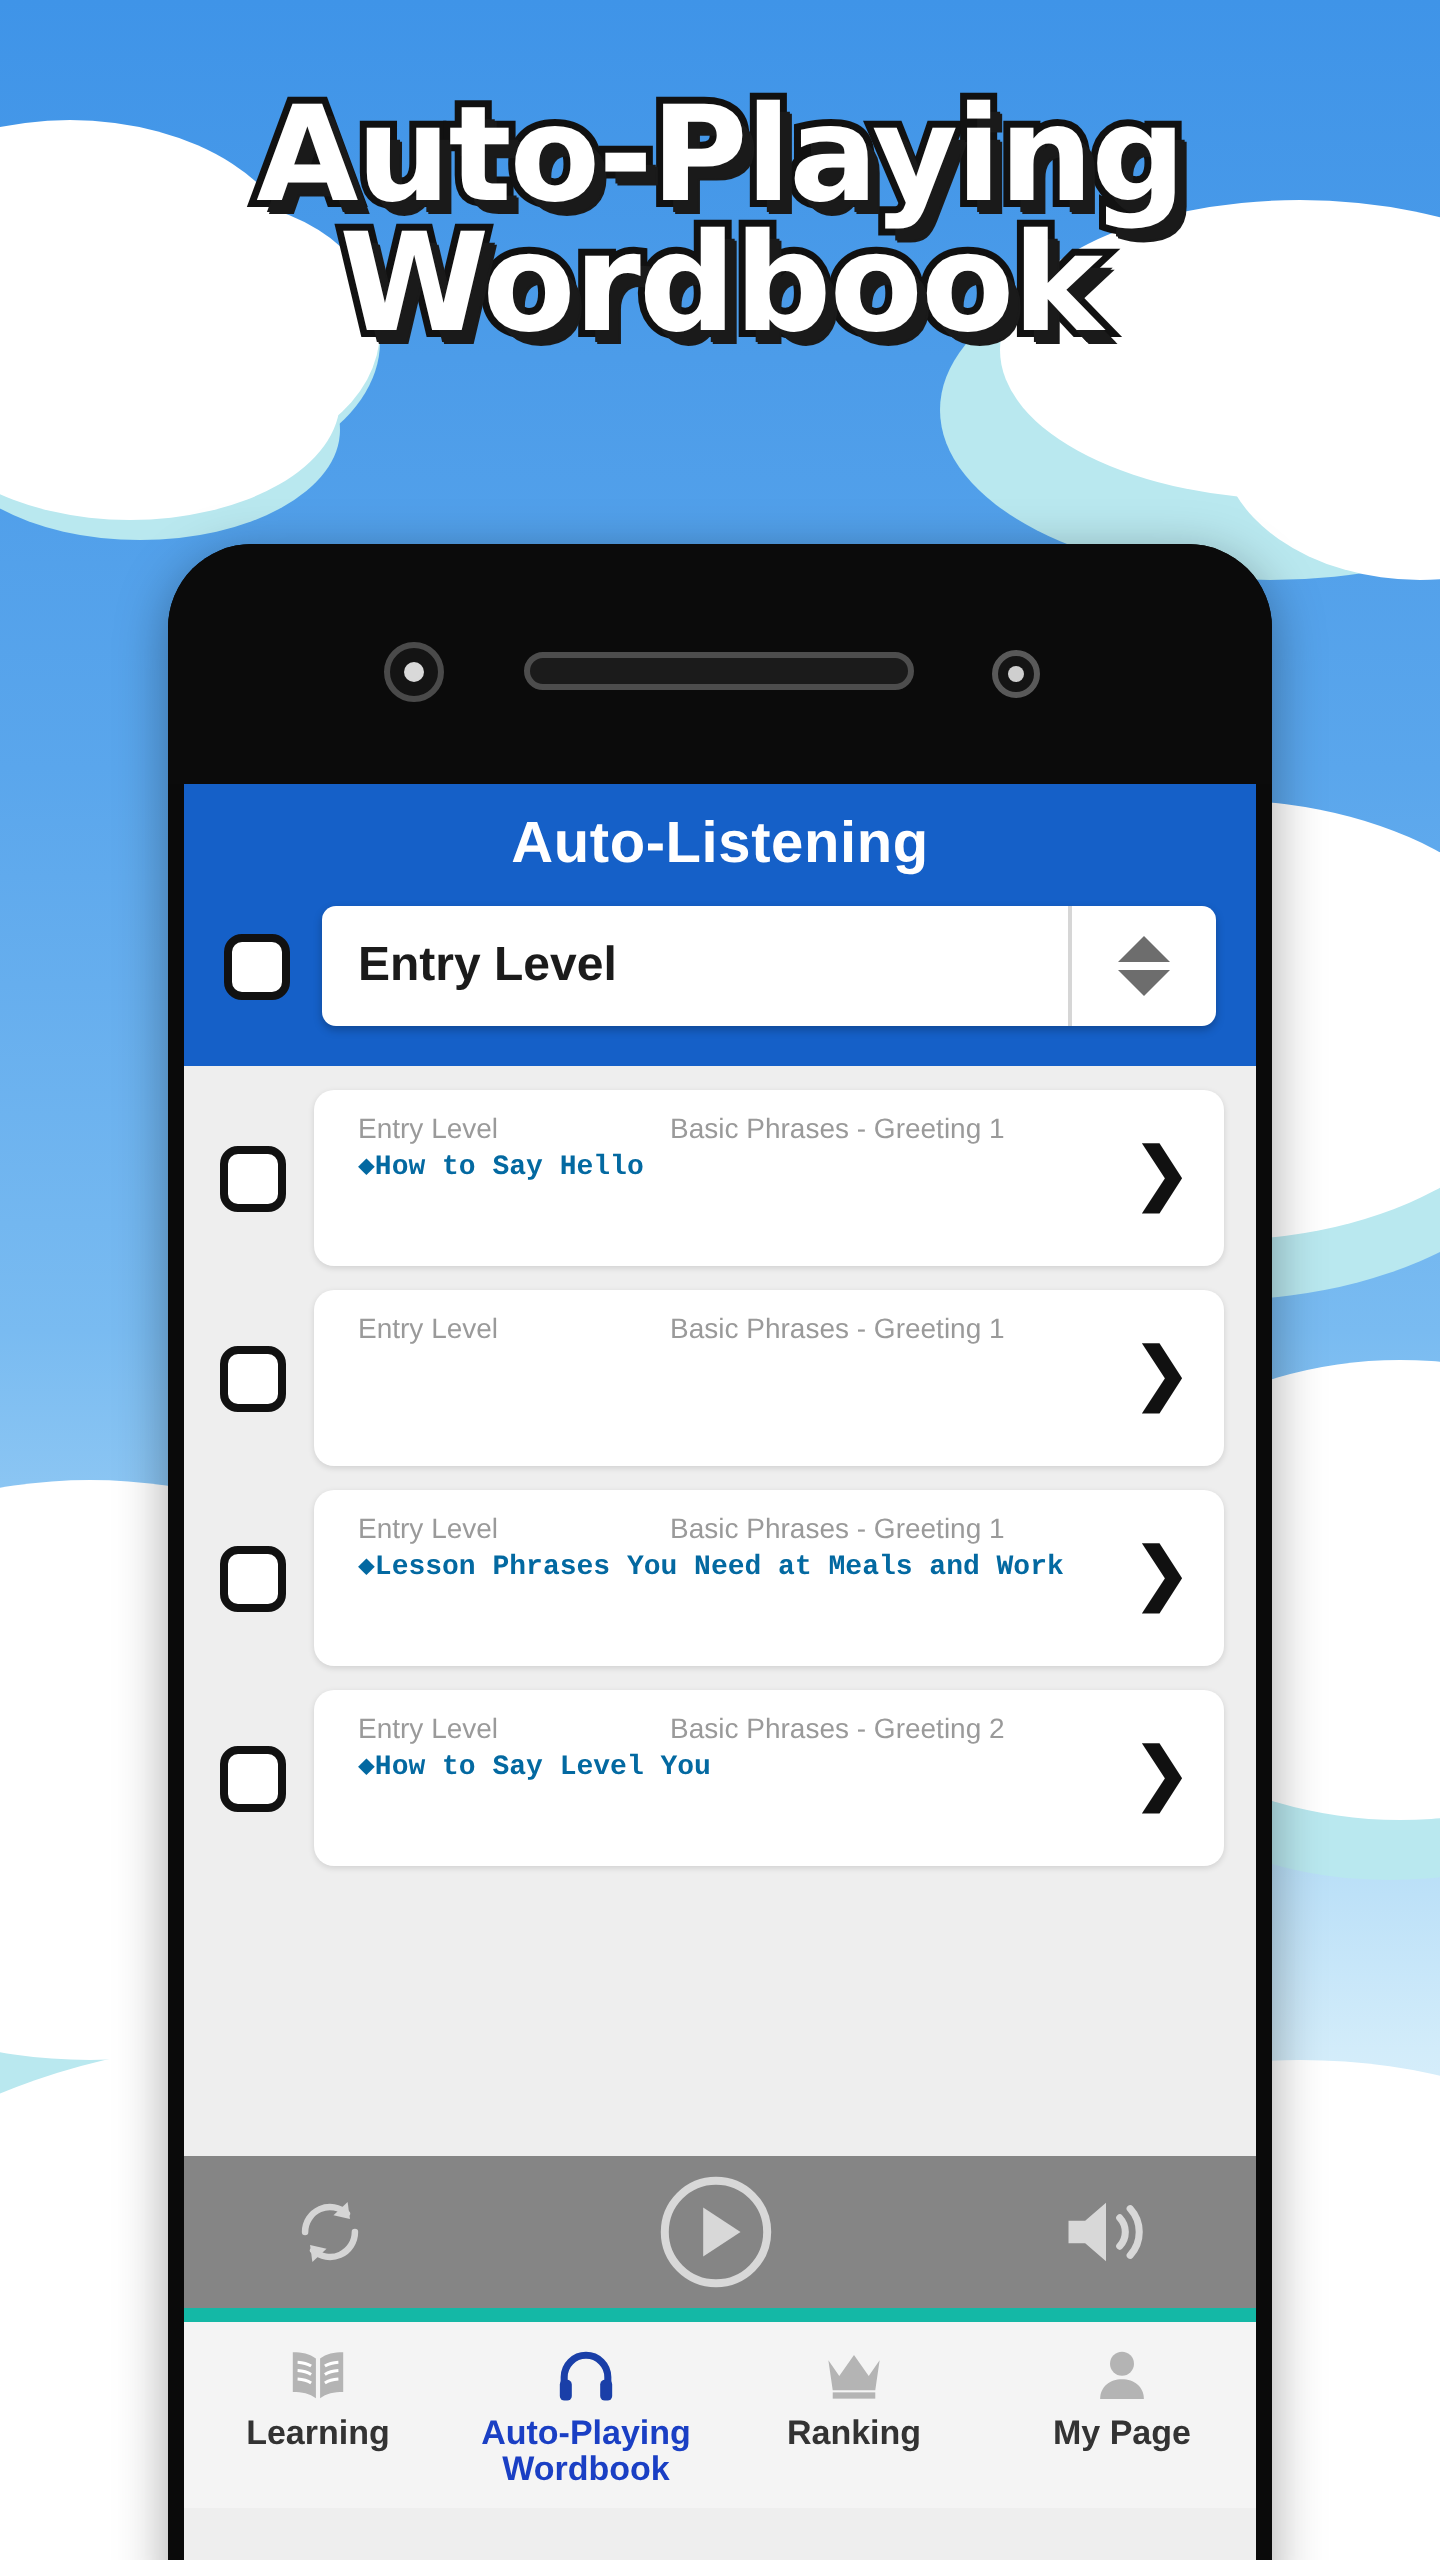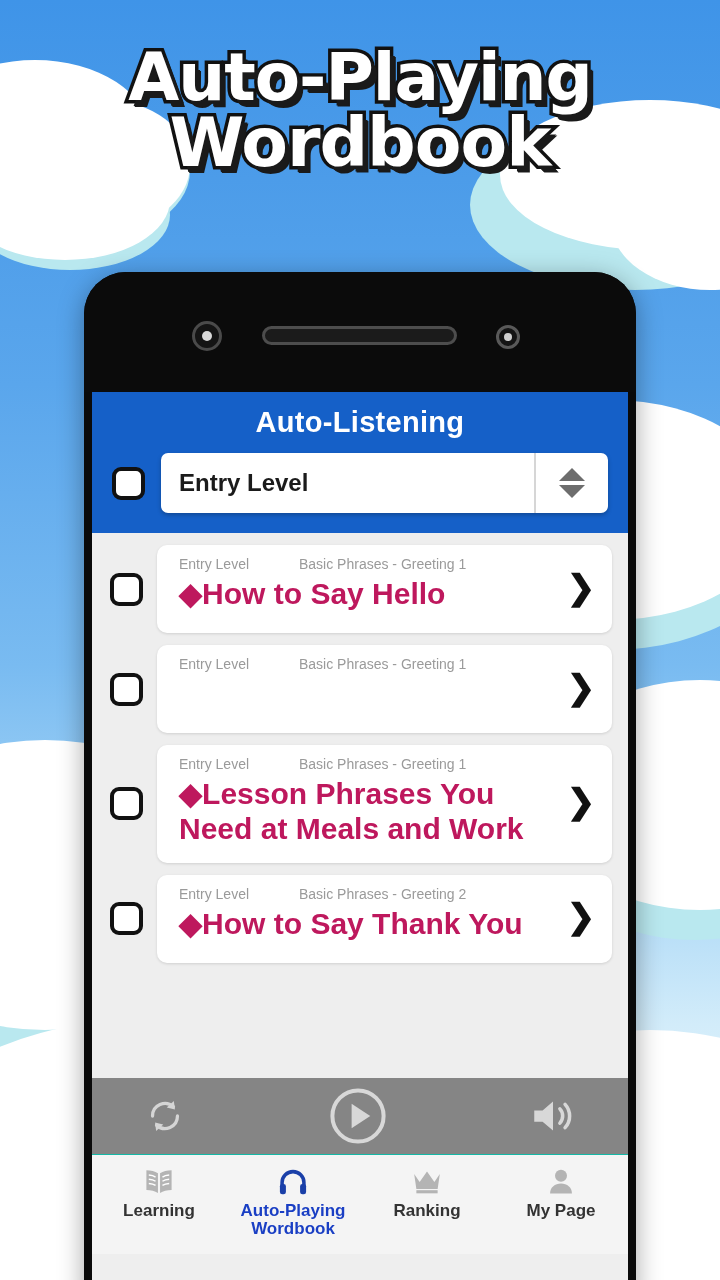--- a/index.html
+++ b/index.html
@@ -127,44 +127,45 @@
   .card{
     flex:1;background:#ffffff;border-radius:10px;
     box-shadow:0 1px 3px rgba(0,0,0,.13);
     padding:11px 14px 16px 22px;
     display:flex;align-items:flex-start;
     min-height:88px;box-sizing:border-box;
   }
   .card-body{flex:1;}
   .meta{display:flex;font-size:14px;color:#9a9a9a;margin-bottom:4px;}
   .meta .lvl{width:120px;flex:0 0 120px;}
-  .meta .cat{flex:1;}
+  .meta .cat{flex:1;margin-left:36px;}
   .card-title{
-    font-size:30px;font-weight:bold;color:#be185d;line-height:1.18;
+    font-size:14px;font-weight:bold;color:#0369a1;line-height:1.18;
     padding-right:4px;
+    font-family:Liberation Mono, monospace;
   }
   .chev{
     flex:0 0 34px;align-self:center;
     font-size:34px;font-weight:bold;color:#111;line-height:1;
     text-align:center;margin-left:6px;
   }
 
   
   #player{
     height:76px;background:#858585;
     display:flex;align-items:center;justify-content:space-between;
     padding:0 50px;box-sizing:border-box;
   }
   .pbtn{display:flex;align-items:center;justify-content:center;}
 
   
   #bottom-nav{
     height:100px;background:#f4f4f4;
     display:flex;align-items:flex-start;padding-top:10px;
-    border-top:1px solid #14b8a6;box-sizing:border-box;
+    border-top:7px solid #14b8a6;box-sizing:border-box;
   }
   .nav-item{
     flex:1;display:flex;flex-direction:column;align-items:center;gap:3px;
   }
   .nav-label{
     font-size:17px;font-weight:bold;color:#333;text-align:center;line-height:1.05;
   }
   .nav-item.active .nav-label{color:#1a3fc4;}
   .nav-icon{height:34px;display:flex;align-items:center;justify-content:center;}
 </style>
@@ -267,21 +268,21 @@
       </div>
 
       <div class="row">
         <div class="chkbox"></div>
         <div class="card">
           <div class="card-body">
             <div class="meta">
               <span class="lvl">Entry Level</span>
               <span class="cat">Basic Phrases - Greeting 2</span>
             </div>
-            <div class="card-title">◆How to Say Thank You</div>
+            <div class="card-title">◆How to Say Level You</div>
           </div>
           <div class="chev">❯</div>
         </div>
       </div>
 
     </div>
 
     <div id="player">
       <div class="pbtn">
         <svg width="46" height="46" viewBox="0 0 24 24">

